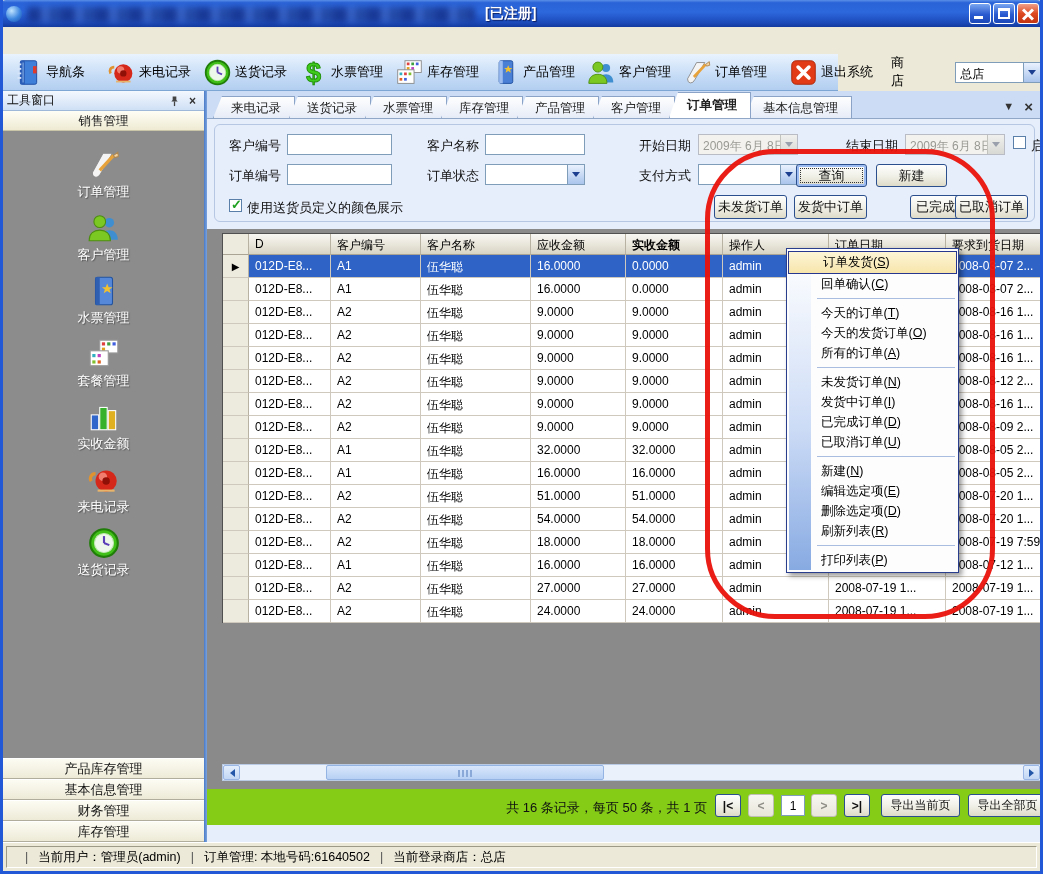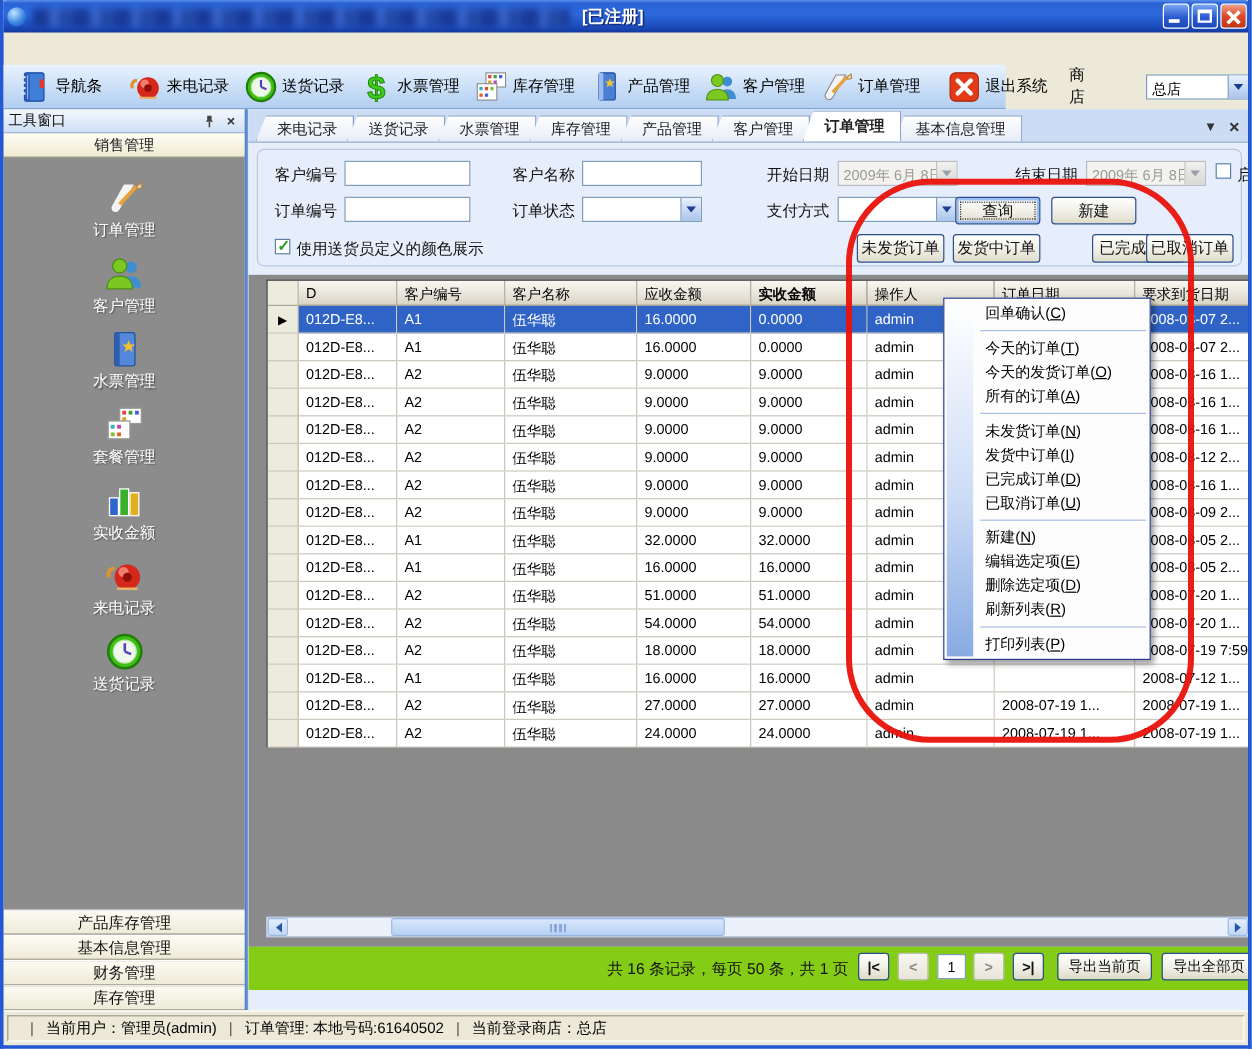--- a/index.html
+++ b/index.html
@@ -679,20 +679,21 @@
       <input class="pg-input" style="left: 574px;" value="1">
       <button class="xpbtn pg-btn nav dis" style="left:604px;">&gt;</button>
       <button class="xpbtn pg-btn nav" style="left:637px;">&gt;|</button>
       <button class="xpbtn pg-btn" style="left:674px; width:79px;">导出当前页</button>
       <button class="xpbtn pg-btn" style="left:761px; width:79px;">导出全部页</button>
     </div>
   </div>
 
   <div class="ctx-menu" id="ctx-menu">
     <div class="ctx-strip"></div>
+  <div class="ctx-item hl">订单发货(<u>S</u>)</div>
       <div class="ctx-item">回单确认(<u>C</u>)</div>
       <div class="ctx-sep"></div>
       <div class="ctx-item">今天的订单(<u>T</u>)</div>
       <div class="ctx-item">今天的发货订单(<u>O</u>)</div>
       <div class="ctx-item">所有的订单(<u>A</u>)</div>
       <div class="ctx-sep"></div>
       <div class="ctx-item">未发货订单(<u>N</u>)</div>
       <div class="ctx-item">发货中订单(<u>I</u>)</div>
       <div class="ctx-item">已完成订单(<u>D</u>)</div>
       <div class="ctx-item">已取消订单(<u>U</u>)</div>

